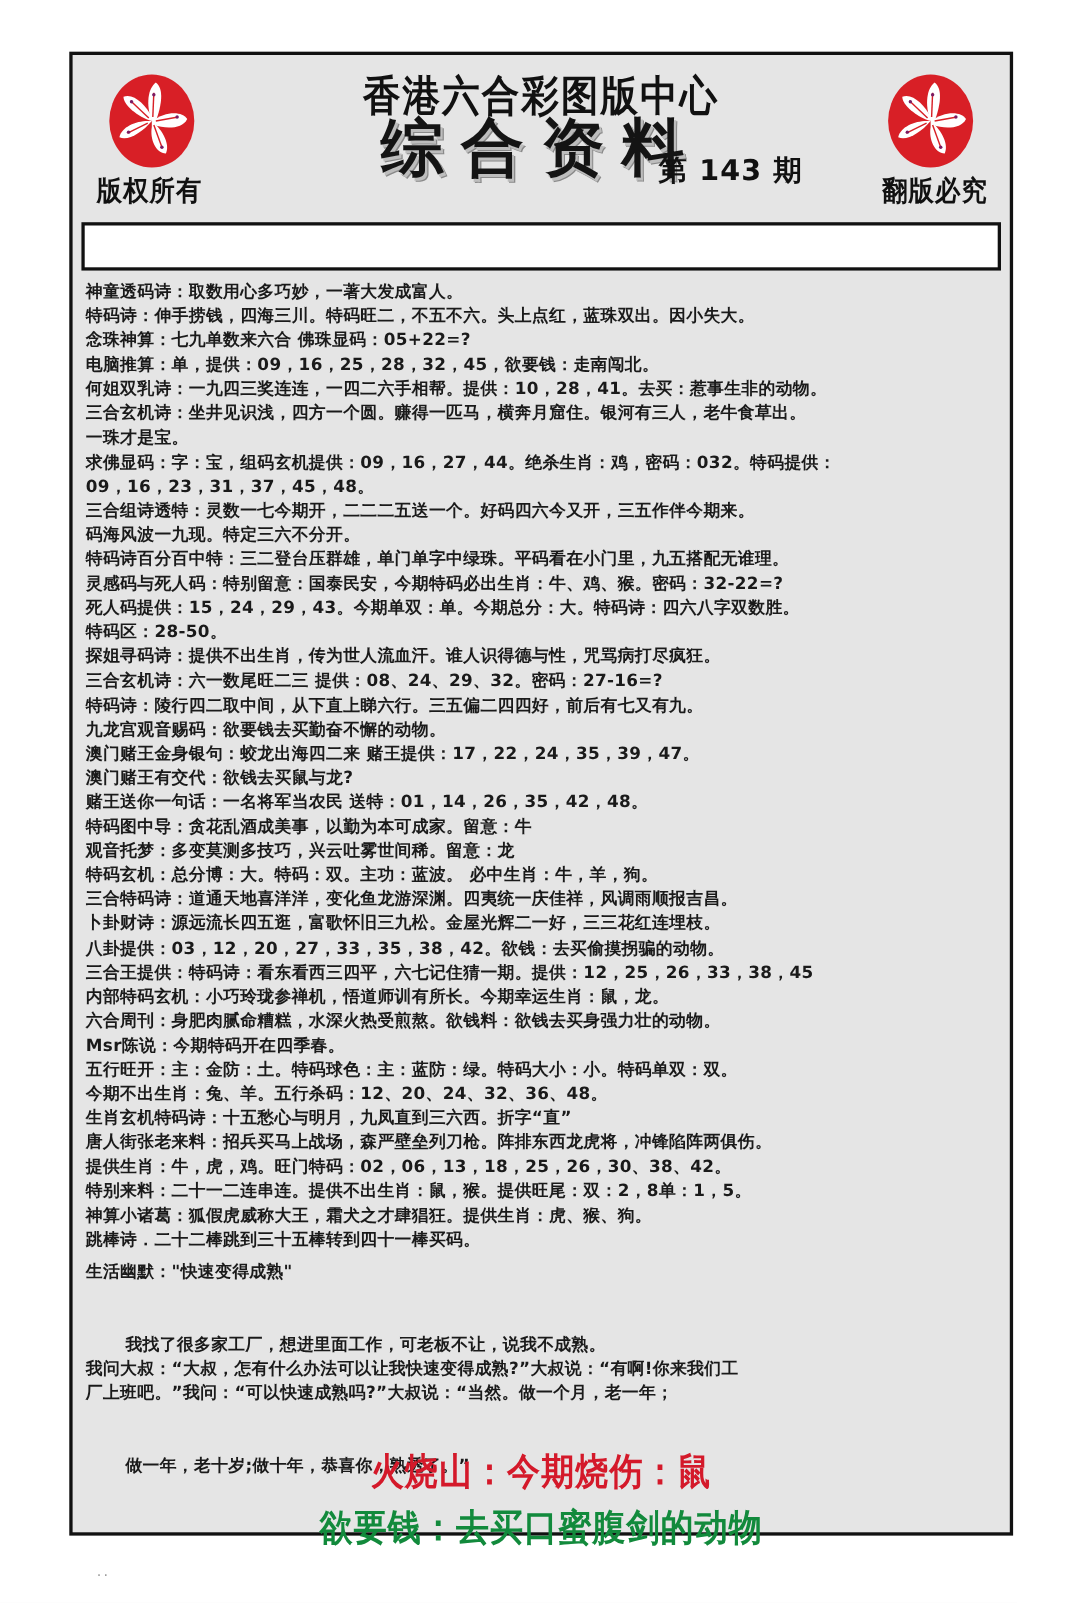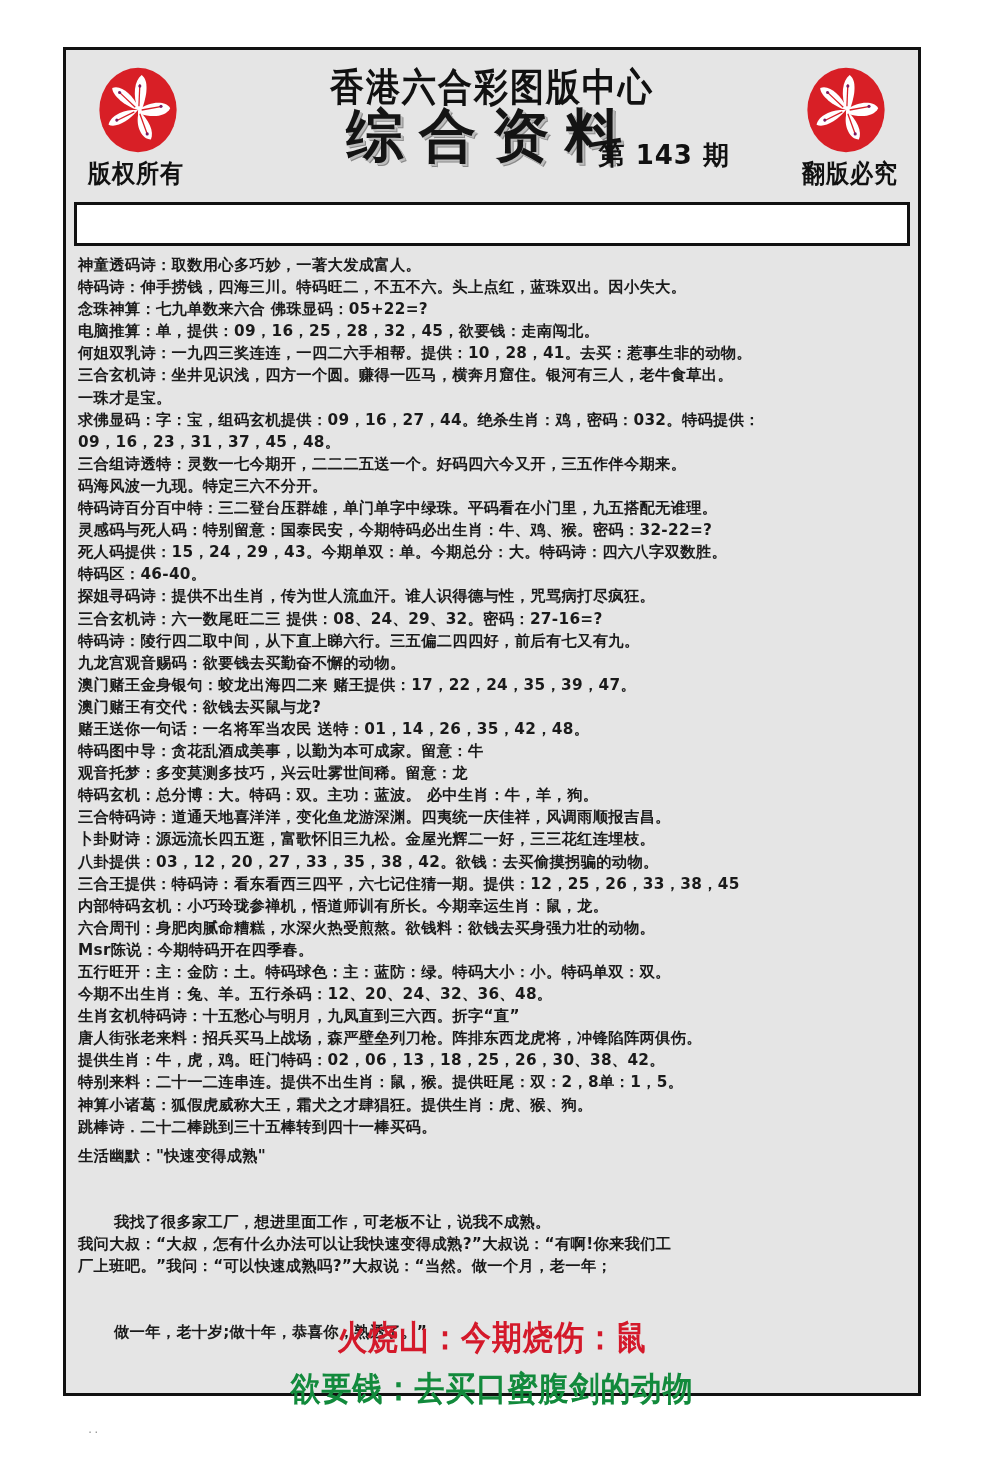--- a/index.html
+++ b/index.html
@@ -237,21 +237,21 @@
       <div class="line">何姐双乳诗：一九四三奖连连，一四二六手相帮。提供：10，28，41。去买：惹事生非的动物。</div>
       <div class="line">三合玄机诗：坐井见识浅，四方一个圆。赚得一匹马，横奔月窟住。银河有三人，老牛食草出。</div>
       <div class="line">一珠才是宝。</div>
       <div class="line">求佛显码：字：宝，组码玄机提供：09，16，27，44。绝杀生肖：鸡，密码：032。特码提供：</div>
       <div class="line">09，16，23，31，37，45，48。</div>
       <div class="line">三合组诗透特：灵数一七今期开，二二二五送一个。好码四六今又开，三五作伴今期来。</div>
       <div class="line">码海风波一九现。特定三六不分开。</div>
       <div class="line">特码诗百分百中特：三二登台压群雄，单门单字中绿珠。平码看在小门里，九五搭配无谁理。</div>
       <div class="line">灵感码与死人码：特别留意：国泰民安，今期特码必出生肖：牛、鸡、猴。密码：32-22=?</div>
       <div class="line">死人码提供：15，24，29，43。今期单双：单。今期总分：大。特码诗：四六八字双数胜。</div>
-      <div class="line">特码区：46-40。</div>
+      <div class="line">特码区：28-50。</div>
       <div class="line">探姐寻码诗：提供不出生肖，传为世人流血汗。谁人识得德与性，咒骂病打尽疯狂。</div>
       <div class="line">三合玄机诗：六一数尾旺二三 提供：08、24、29、32。密码：27-16=?</div>
       <div class="line">特码诗：陵行四二取中间，从下直上睇六行。三五偏二四四好，前后有七又有九。</div>
       <div class="line">九龙宫观音赐码：欲要钱去买勤奋不懈的动物。</div>
       <div class="line">澳门赌王金身银句：蛟龙出海四二来 赌王提供：17，22，24，35，39，47。</div>
       <div class="line">澳门赌王有交代：欲钱去买鼠与龙?</div>
       <div class="line">赌王送你一句话：一名将军当农民 送特：01，14，26，35，42，48。</div>
       <div class="line">特码图中导：贪花乱酒成美事，以勤为本可成家。留意：牛</div>
       <div class="line">观音托梦：多变莫测多技巧，兴云吐雾世间稀。留意：龙</div>
       <div class="line">特码玄机：总分博：大。特码：双。主功：蓝波。 必中生肖：牛，羊，狗。</div>

